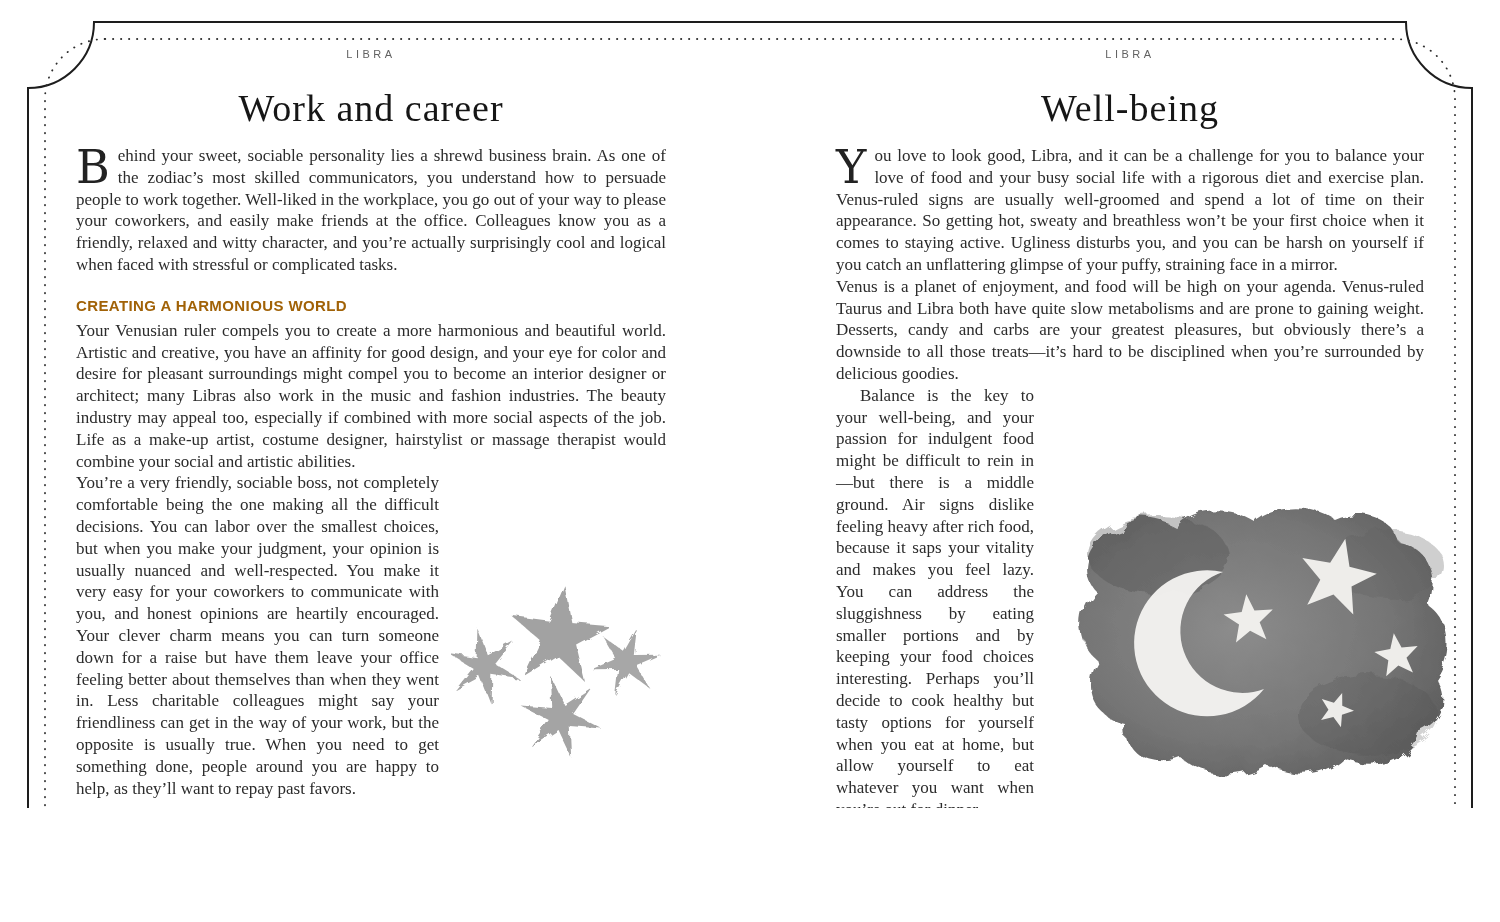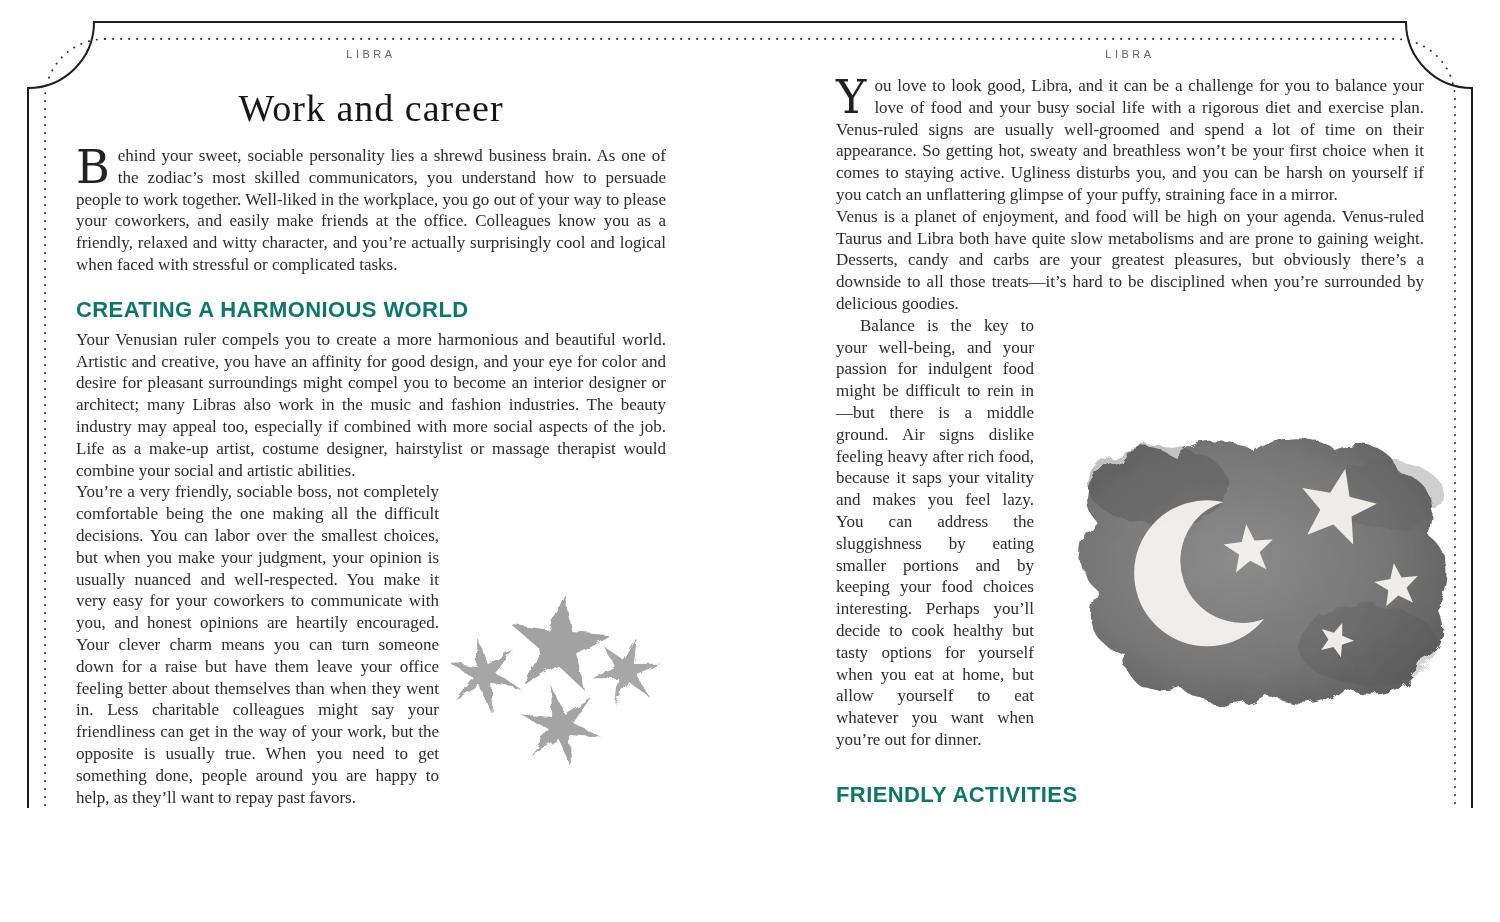--- a/index.html
+++ b/index.html
@@ -30,22 +30,22 @@
     font-size:17px; line-height:21.8px; color:#2b2b2b;
     text-align:justify;
   }
   .intro { margin-top:15px; }
   .dropcap {
     float:left; font-family:"DejaVu Serif", serif;
     font-size:46px; line-height:39px; padding:3px 8px 0 0; color:#222222;
   }
   .section-heading {
     font-family:"Liberation Sans", sans-serif;
-    font-weight:bold; font-size:22px; letter-spacing:0.4px;
-    color:#0f766e; margin:21px 0 6px 0;
+    font-weight:bold; font-size:15px; letter-spacing:0.4px;
+    color:#a16207; margin:21px 0 6px 0;
   }
   .indent { text-indent:24px; }
 
   .stars-float { float:right; width:215px; height:180px; margin:109px 0 0 12px; }
   .blob-float  { float:right; width:380px; height:288px; margin:110px 0 0 10px; }
 
   .page-number {
     position:absolute; top:826px; text-align:right;
     font-family:"Liberation Serif", serif; font-size:10px; color:#4f4f4f;
   }
@@ -89,20 +89,21 @@
             <polygon opacity="0.93" points="0,-1 0.15,-0.26 0.866,-0.5 0.3,0 0.866,0.5 0.15,0.26 0,1 -0.15,0.26 -0.866,0.5 -0.3,0 -0.866,-0.5 -0.15,-0.26" transform="translate(110,136) scale(42) rotate(-14)" fill="#9d9d9d"></polygon>
           </g>
         </svg>
       </div>
       <span>You’re a very friendly, sociable boss, not completely comfortable being the one making all the difficult decisions. You can labor over the smallest choices, but when you make your judgment, your opinion is usually nuanced and well-respected. You make it very easy for your coworkers to communicate with you, and honest opinions are heartily encouraged. Your clever charm means you can turn someone down for a raise but have them leave your office feeling better about themselves than when they went in. Less charitable colleagues might say your friendliness can get in the way of your work, but the opposite is usually true. When you need to get something done, people around you are happy to help, as they’ll want to repay past favors.</span>
     </div>
   </div>
 
   <div class="page page-right">
     <div class="running-head">LIBRA</div>
+    <div class="page-title">Well-being</div>
 
     <div class="body-text intro">
       <span class="dropcap">Y</span><span>ou love to look good, Libra, and it can be a challenge for you to balance your love of food and your busy social life with a rigorous diet and exercise plan. Venus-ruled signs are usually well-groomed and spend a lot of time on their appearance. So getting hot, sweaty and breathless won’t be your first choice when it comes to staying active. Ugliness disturbs you, and you can be harsh on yourself if you catch an unflattering glimpse of your puffy, straining face in a mirror.</span>
     </div>
 
     <div class="body-text">Venus is a planet of enjoyment, and food will be high on your agenda. Venus-ruled Taurus and Libra both have quite slow metabolisms and are prone to gaining weight. Desserts, candy and carbs are your greatest pleasures, but obviously there’s a downside to all those treats—it’s hard to be disciplined when you’re surrounded by delicious goodies.</div>
     <div class="body-text indent">
       <div class="blob-float">
         <svg width="380" height="288" viewBox="0 0 380 288">
           <defs>

